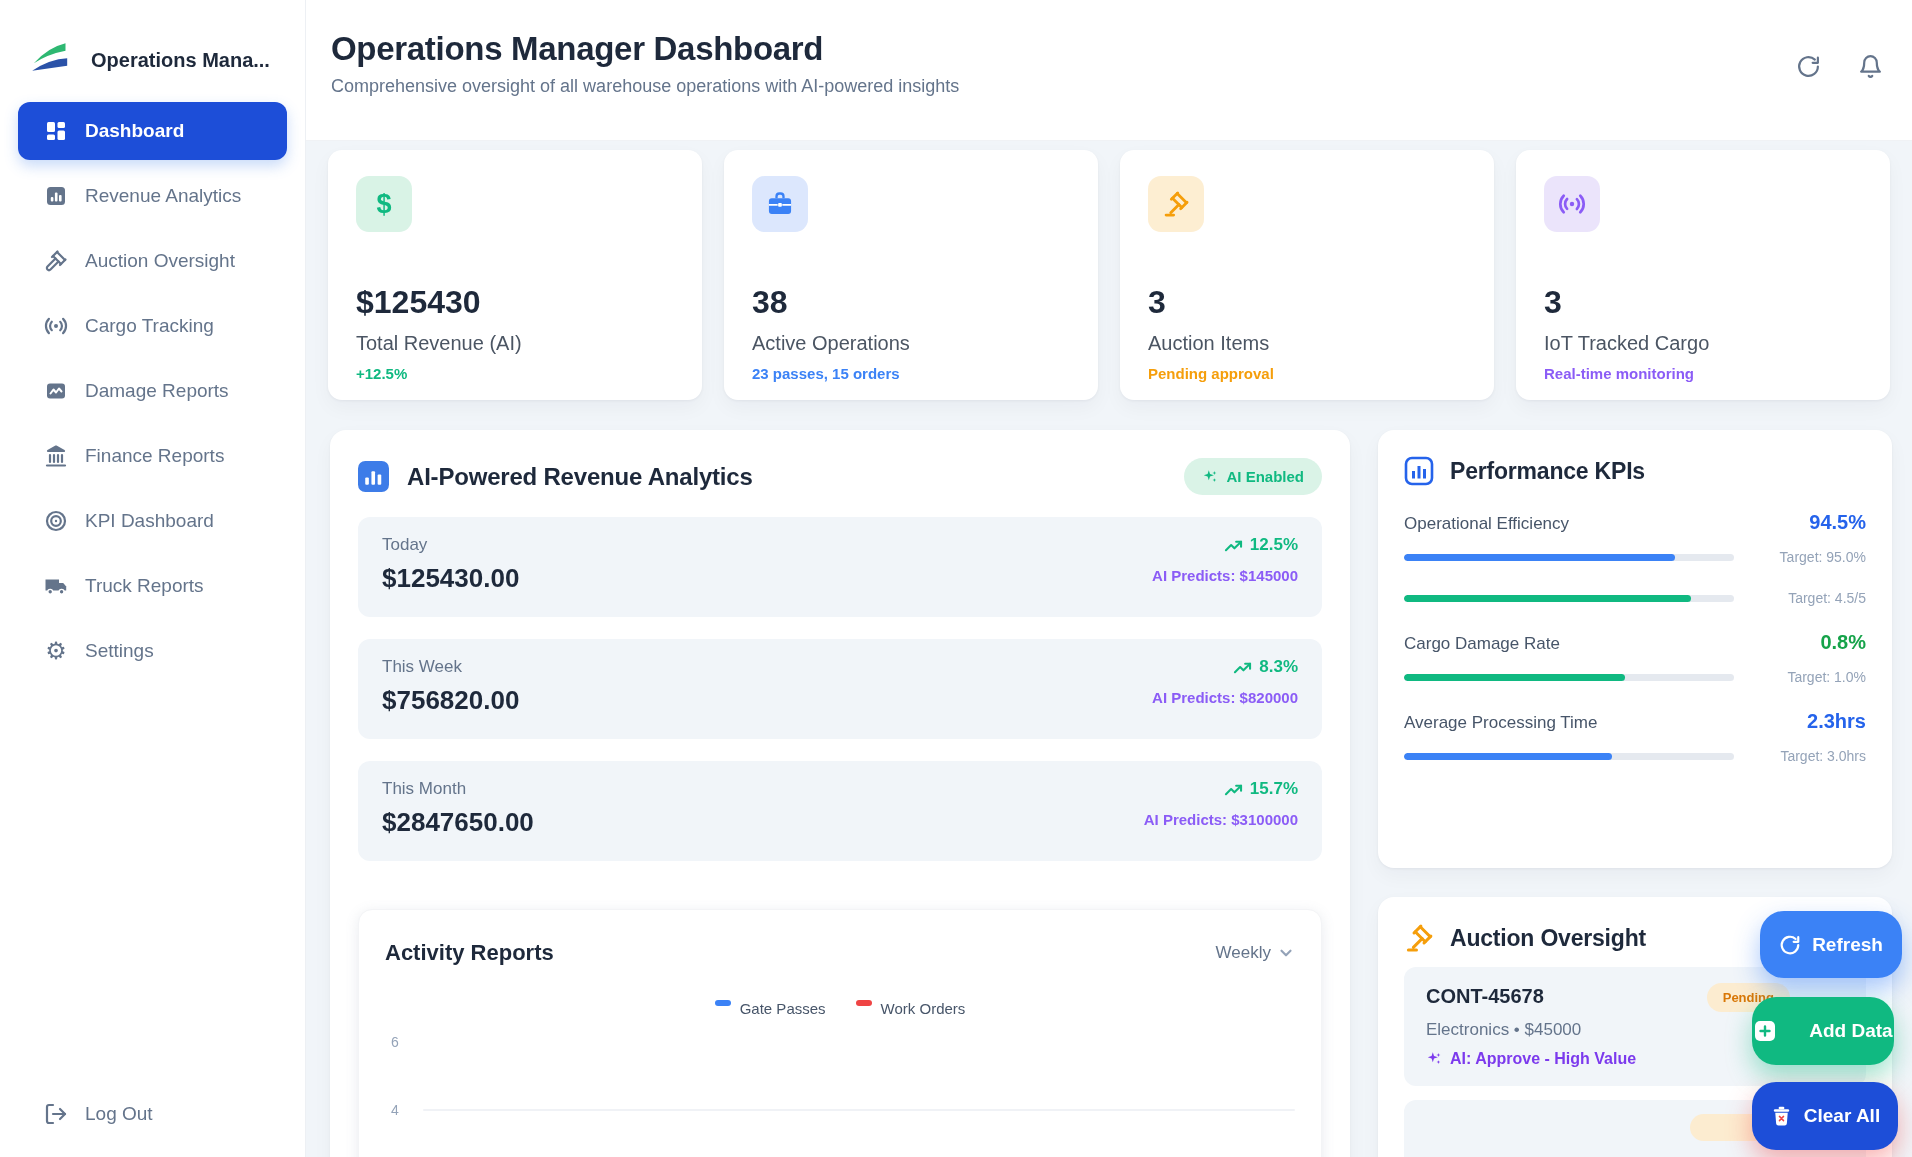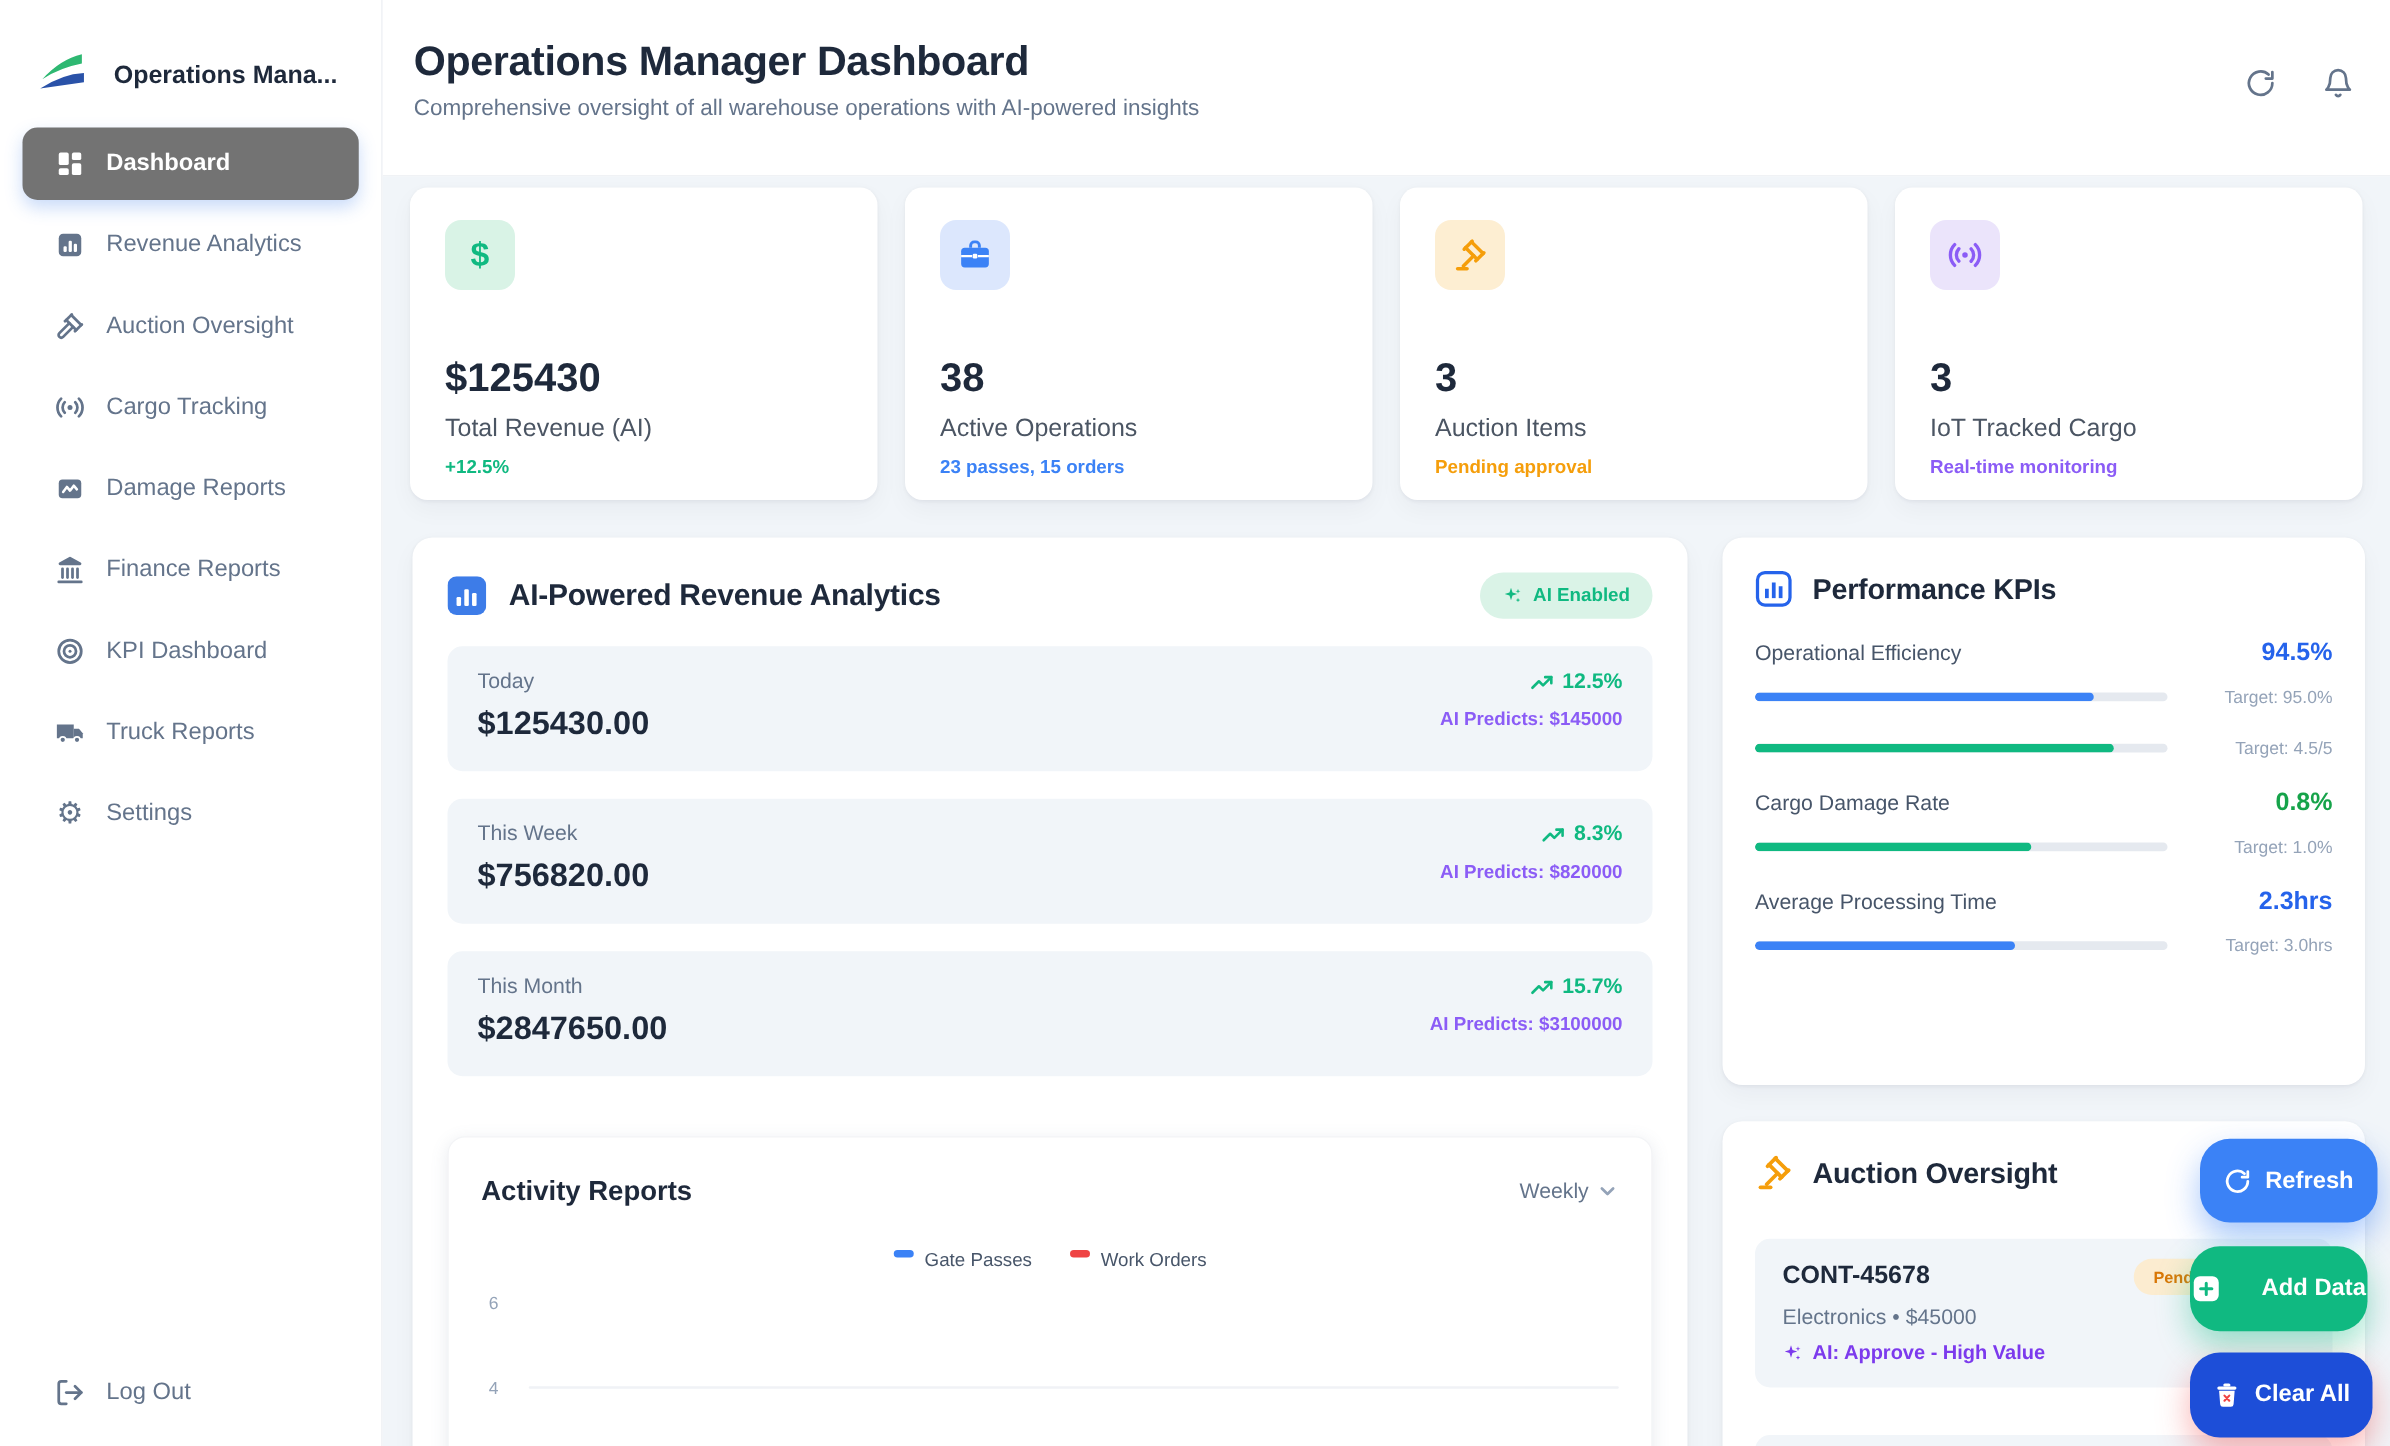--- a/index.html
+++ b/index.html
@@ -8,21 +8,21 @@
   .canvas { position:relative; width:1912px; height:1157px; overflow:hidden; background:#f1f5f9; }
 
   
   .sidebar { position:absolute; left:0; top:0; bottom:0; width:306px; background:#fff;
              border-right:1px solid #edf0f4; z-index:10; }
   .brand { display:flex; align-items:center; gap:13px; padding:24px 20px 0 28px; height:96px; }
   .brand-name { font-size:20px; font-weight:800; color:#1e293b; white-space:nowrap; overflow:hidden; }
   .nav { padding:6px 18px 0 18px; display:flex; flex-direction:column; gap:7px; }
   .nav-item { display:flex; align-items:center; gap:17px; height:58px; padding:0 0 0 26px;
               border-radius:12px; color:#64748b; font-size:19px; cursor:pointer; }
-  .nav-item.active { background:#737373; color:#fff; font-weight:700;
+  .nav-item.active { background:#1d4ed8; color:#fff; font-weight:700;
                      box-shadow:0 6px 14px rgba(61,124,232,.28); }
   .nav-item .glyph { width:24px; height:24px; display:inline-flex; align-items:center; justify-content:center; flex:0 0 24px; }
   .logout { position:absolute; left:18px; right:18px; bottom:14px; }
 
   
   .header { position:absolute; left:306px; top:0; right:0; height:141px; background:#fff;
             border-bottom:1px solid #f0f2f5; padding:30px 0 0 25px; z-index:5; }
   .page-title { font-size:33px; font-weight:800; color:#1e293b; letter-spacing:-.3px; }
   .page-subtitle { font-size:18px; color:#64748b; margin-top:8px; }
   .header-actions { position:absolute; right:28px; top:52px; display:flex; gap:34px; }
@@ -73,21 +73,21 @@
   .kpi-top { display:flex; justify-content:space-between; align-items:baseline; }
   .kpi-label { font-size:17px; color:#475569; }
   .kpi-value { font-size:20px; font-weight:800; }
   .kpi-bar-row { display:flex; align-items:center; gap:14px; margin-top:15px; }
   .kpi-track { flex:1; height:7px; background:#e5e9ef; border-radius:4px; overflow:hidden; }
   .kpi-fill { height:100%; border-radius:4px; }
   .kpi-target { width:118px; text-align:right; font-size:14px; color:#94a3b8; white-space:nowrap; }
 
   
   .auction-panel { position:absolute; left:1378px; top:897px; width:514px; height:420px; padding:26px; }
-  .auction-item { position:relative; margin-top:38px; background:#f1f5f9; border-radius:12px; padding:18px 22px; }
+  .auction-item { position:relative; margin-top:14px; background:#f1f5f9; border-radius:12px; padding:18px 22px; }
   .auction-id { font-size:20px; font-weight:800; color:#1e293b; }
   .auction-badge { position:absolute; right:76px; top:16px; background:#fcecd0; color:#d97706;
                    font-size:13px; font-weight:700; padding:7px 16px; border-radius:999px; }
   .auction-detail { font-size:17px; color:#64748b; margin-top:12px; }
   .auction-ai { display:flex; align-items:center; gap:8px; font-size:16px; font-weight:700; color:#7c3aed; margin-top:10px; }
   .auction-item.stub { height:110px; }
   .auction-badge.stub { width:100px; height:27px; top:14px; }
 
   
   .fab { position:absolute; display:flex; align-items:center; justify-content:center; gap:11px;

